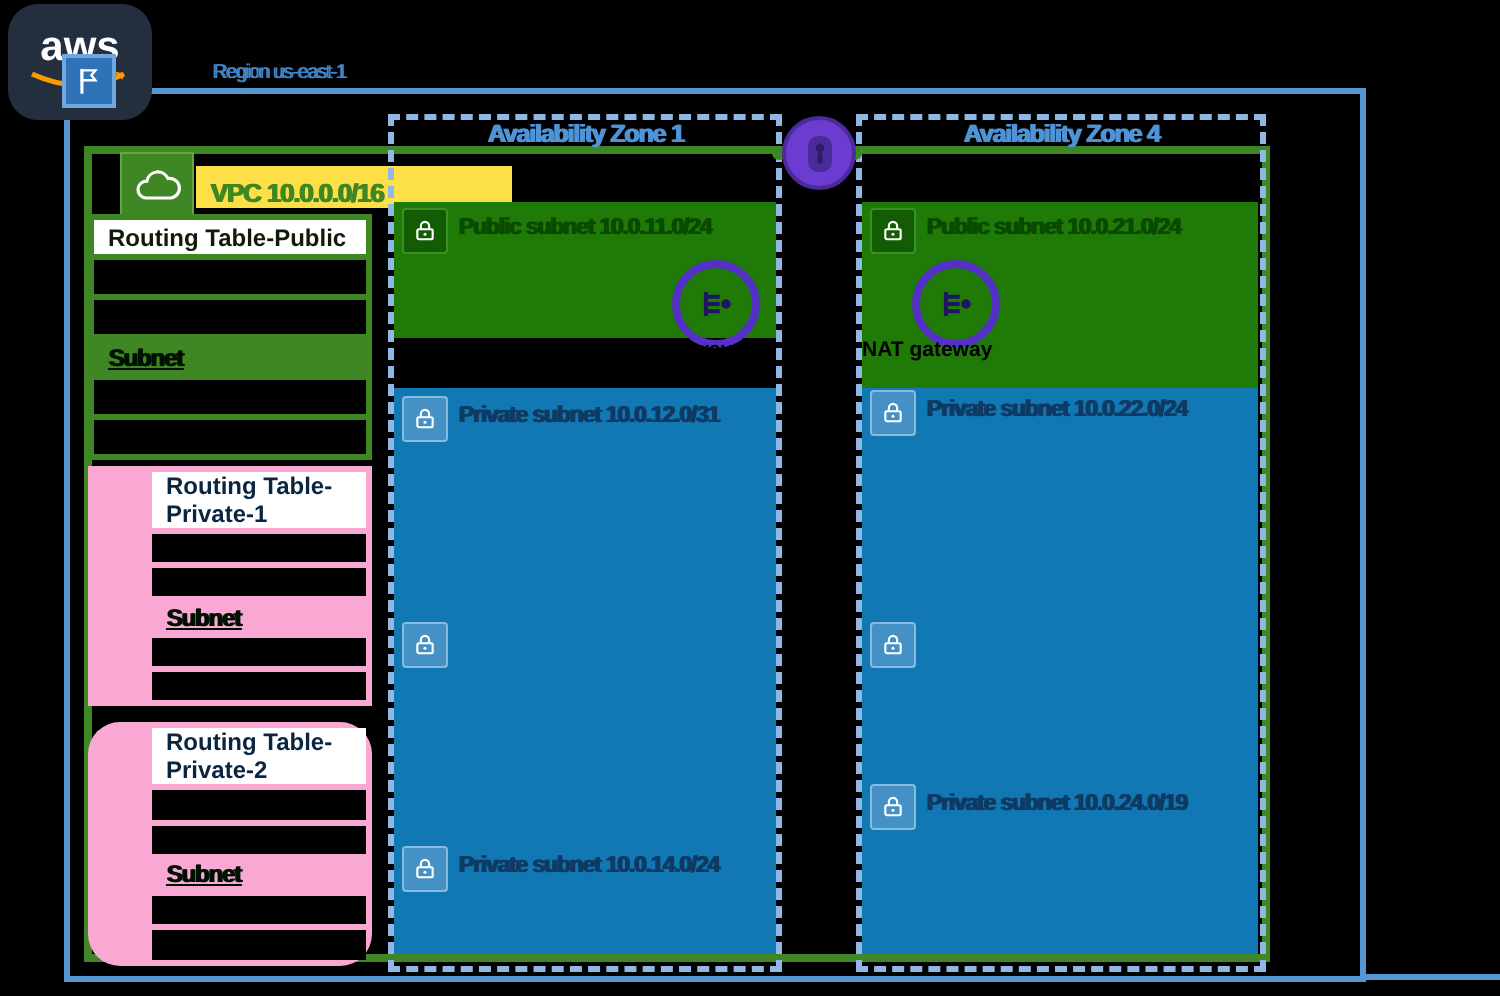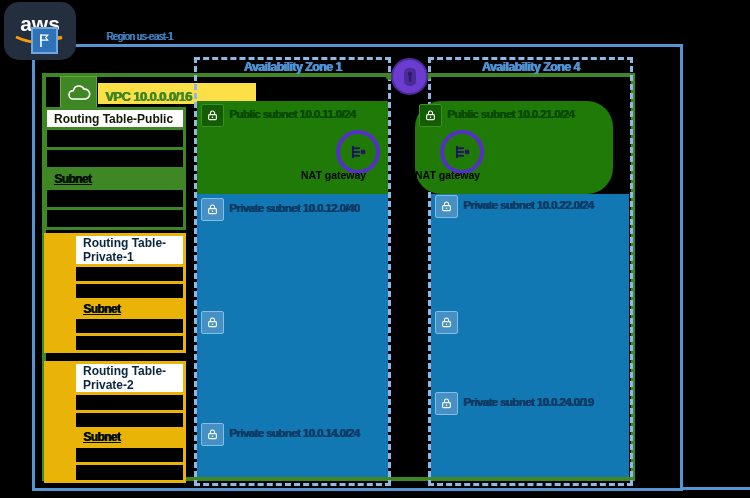--- a/index.html
+++ b/index.html
@@ -41,21 +41,21 @@
   .nat-circle{position:absolute;width:36px;height:36px;border-radius:50%;border:4px solid #5430C6;
               display:flex;align-items:center;justify-content:center;}
   .nat-label{position:absolute;color:#000;font-weight:bold;font-size:10.5px;}
   
   .igw{left:391px;top:58px;width:37px;height:37px;border-radius:50%;background:#6C3BD0;border:2px solid #4B2A99;
        display:flex;align-items:center;justify-content:center;}
   .gdot{width:7px;height:7px;border-radius:50%;background:#3F8624;}
   
   .rtable{display:flex;flex-direction:column;gap:3px;padding:3px;}
   .rt-green{background:#3F8624;}
-  .rt-blue{background:#eab308;padding-left:32px;}
+  .rt-blue{background:#f9a8d4;padding-left:32px;}
   .rt-header{background:#fff;flex:1;display:flex;align-items:center;padding-left:7px;
              font-weight:bold;font-size:12px;color:#101b08;}
   .rt-blue .rt-header{color:#0A2540;}
   .rt-row{background:#000;flex:1;}
   .rt-subnet{flex:1;display:flex;align-items:center;padding-left:7px;font-weight:bold;font-size:12px;color:#001000;text-decoration:underline;}
 </style>
 </head>
 <body>
 
 <div class="canvas">
@@ -88,41 +88,41 @@
   <div class="abs vpc-strip">
     <span class="garble">VPC 10.0.0.0/16</span>
   </div>
 
   <div class="abs az" style="left:194px;top:57px;width:197px;height:429px;"></div>
   <div class="abs az-label garble" style="left:194px;top:60px;width:197px;">Availability Zone 1</div>
 
   <div class="abs az" style="left:428px;top:57px;width:205px;height:429px;"></div>
   <div class="abs az-label garble" style="left:428px;top:60px;width:205px;">Availability Zone 4</div>
 
-  <div class="abs pub" style="left:197px;top:101px;width:191px;height:93px;">
+  <div class="abs pub" style="left:197px;top:101px;width:191px;height:68px;">
     <div class="band" style="top:3px;">
       <div class="lock-tile lock-pub">
         <svg width="13" height="13" viewBox="0 0 22 22">
           <rect x="4.5" y="9.5" width="13" height="8.5" rx="1.5" stroke="#fff" stroke-width="1.8" fill="none"></rect>
           <path d="M7.5 9.5V6.8a3.5 3.5 0 0 1 7 0v2.7" stroke="#fff" stroke-width="1.8" fill="none"></path>
           <circle cx="11" cy="13.8" r="1.3" fill="#fff"></circle>
         </svg>
       </div>
       <span class="band-label pub-text garble">Public subnet 10.0.11.0/24</span>
     </div>
     <div class="nat-circle" style="left:139px;top:29px;">
       <svg width="22" height="22" viewBox="0 0 24 24">
         <path d="M6.5 5.5v13 M6.5 8h7.5 M6.5 12h7.5 M6.5 16h7.5" stroke="#1E1660" stroke-width="2.2" fill="none"></path>
         <circle cx="17.5" cy="12" r="2.6" fill="#1E1660"></circle>
       </svg>
     </div>
     <div class="nat-label" style="left:104px;top:68px;width:100px;">NAT gateway</div>
   </div>
 
-  <div class="abs pub" style="left:415px;top:101px;width:198px;height:93px;border-radius:26px;">
+  <div class="abs pub" style="left:431px;top:101px;width:198px;height:93px;">
     <div class="band" style="top:3px;">
       <div class="lock-tile lock-pub">
         <svg width="13" height="13" viewBox="0 0 22 22">
           <rect x="4.5" y="9.5" width="13" height="8.5" rx="1.5" stroke="#fff" stroke-width="1.8" fill="none"></rect>
           <path d="M7.5 9.5V6.8a3.5 3.5 0 0 1 7 0v2.7" stroke="#fff" stroke-width="1.8" fill="none"></path>
           <circle cx="11" cy="13.8" r="1.3" fill="#fff"></circle>
         </svg>
       </div>
       <span class="band-label pub-text garble">Public subnet 10.0.21.0/24</span>
     </div>
@@ -137,21 +137,21 @@
 
   <div class="abs priv" style="left:197px;top:194px;width:191px;height:283px;">
     <div class="band" style="top:4px;">
       <div class="lock-tile lock-priv">
         <svg width="13" height="13" viewBox="0 0 22 22">
           <rect x="4.5" y="9.5" width="13" height="8.5" rx="1.5" stroke="#fff" stroke-width="1.8" fill="none"></rect>
           <path d="M7.5 9.5V6.8a3.5 3.5 0 0 1 7 0v2.7" stroke="#fff" stroke-width="1.8" fill="none"></path>
           <circle cx="11" cy="13.8" r="1.3" fill="#fff"></circle>
         </svg>
       </div>
-      <span class="band-label priv-text garble">Private subnet 10.0.12.0/40</span>
+      <span class="band-label priv-text garble">Private subnet 10.0.12.0/31</span>
     </div>
     <div class="band" style="top:117px;">
       <div class="lock-tile lock-priv">
         <svg width="13" height="13" viewBox="0 0 22 22">
           <rect x="4.5" y="9.5" width="13" height="8.5" rx="1.5" stroke="#fff" stroke-width="1.8" fill="none"></rect>
           <path d="M7.5 9.5V6.8a3.5 3.5 0 0 1 7 0v2.7" stroke="#fff" stroke-width="1.8" fill="none"></path>
           <circle cx="11" cy="13.8" r="1.3" fill="#fff"></circle>
         </svg>
       </div>
     </div>
@@ -220,21 +220,21 @@
 
   <div class="abs rtable rt-blue" style="left:44px;top:233px;width:142px;height:120px;">
     <div class="rt-header">Routing Table-Private-1</div>
     <div class="rt-row"></div>
     <div class="rt-row"></div>
     <div class="rt-subnet garble">Subnet</div>
     <div class="rt-row"></div>
     <div class="rt-row"></div>
   </div>
 
-  <div class="abs rtable rt-blue" style="left:44px;top:361px;width:142px;height:122px;">
+  <div class="abs rtable rt-blue" style="left:44px;top:361px;width:142px;height:122px;border-radius:16px;">
     <div class="rt-header">Routing Table-Private-2</div>
     <div class="rt-row"></div>
     <div class="rt-row"></div>
     <div class="rt-subnet garble">Subnet</div>
     <div class="rt-row"></div>
     <div class="rt-row"></div>
   </div>
 
 </div>
 

